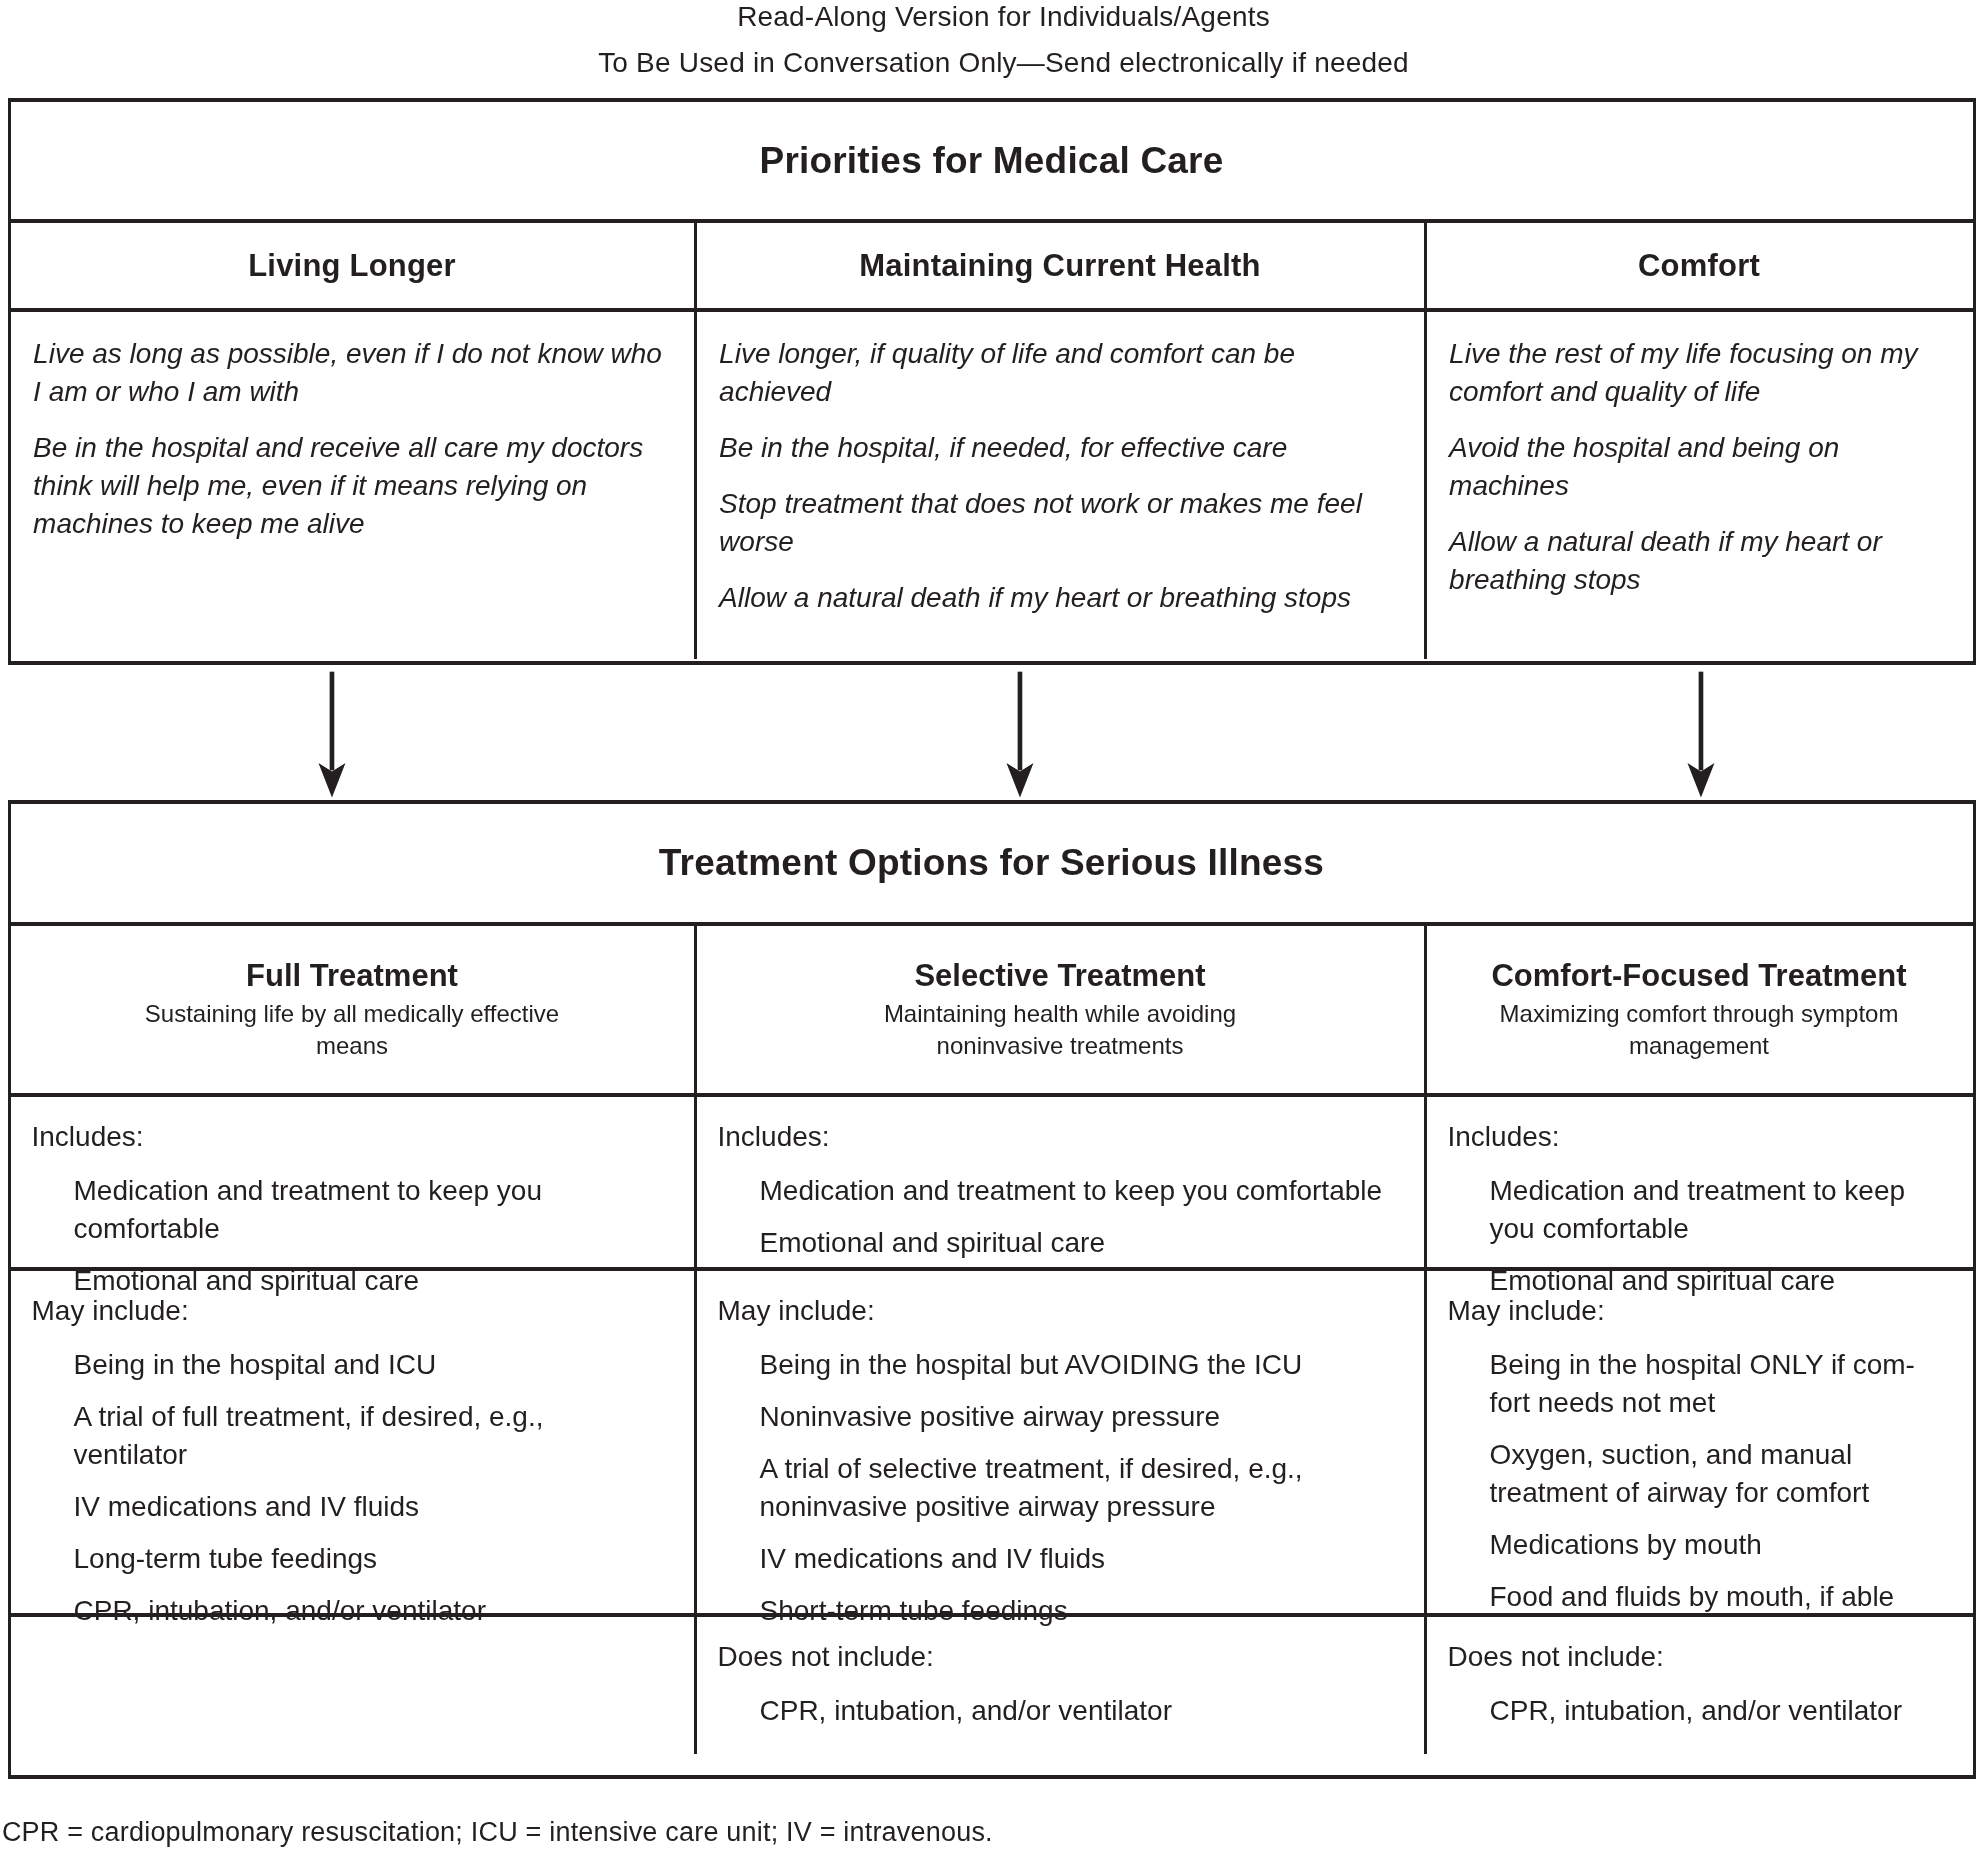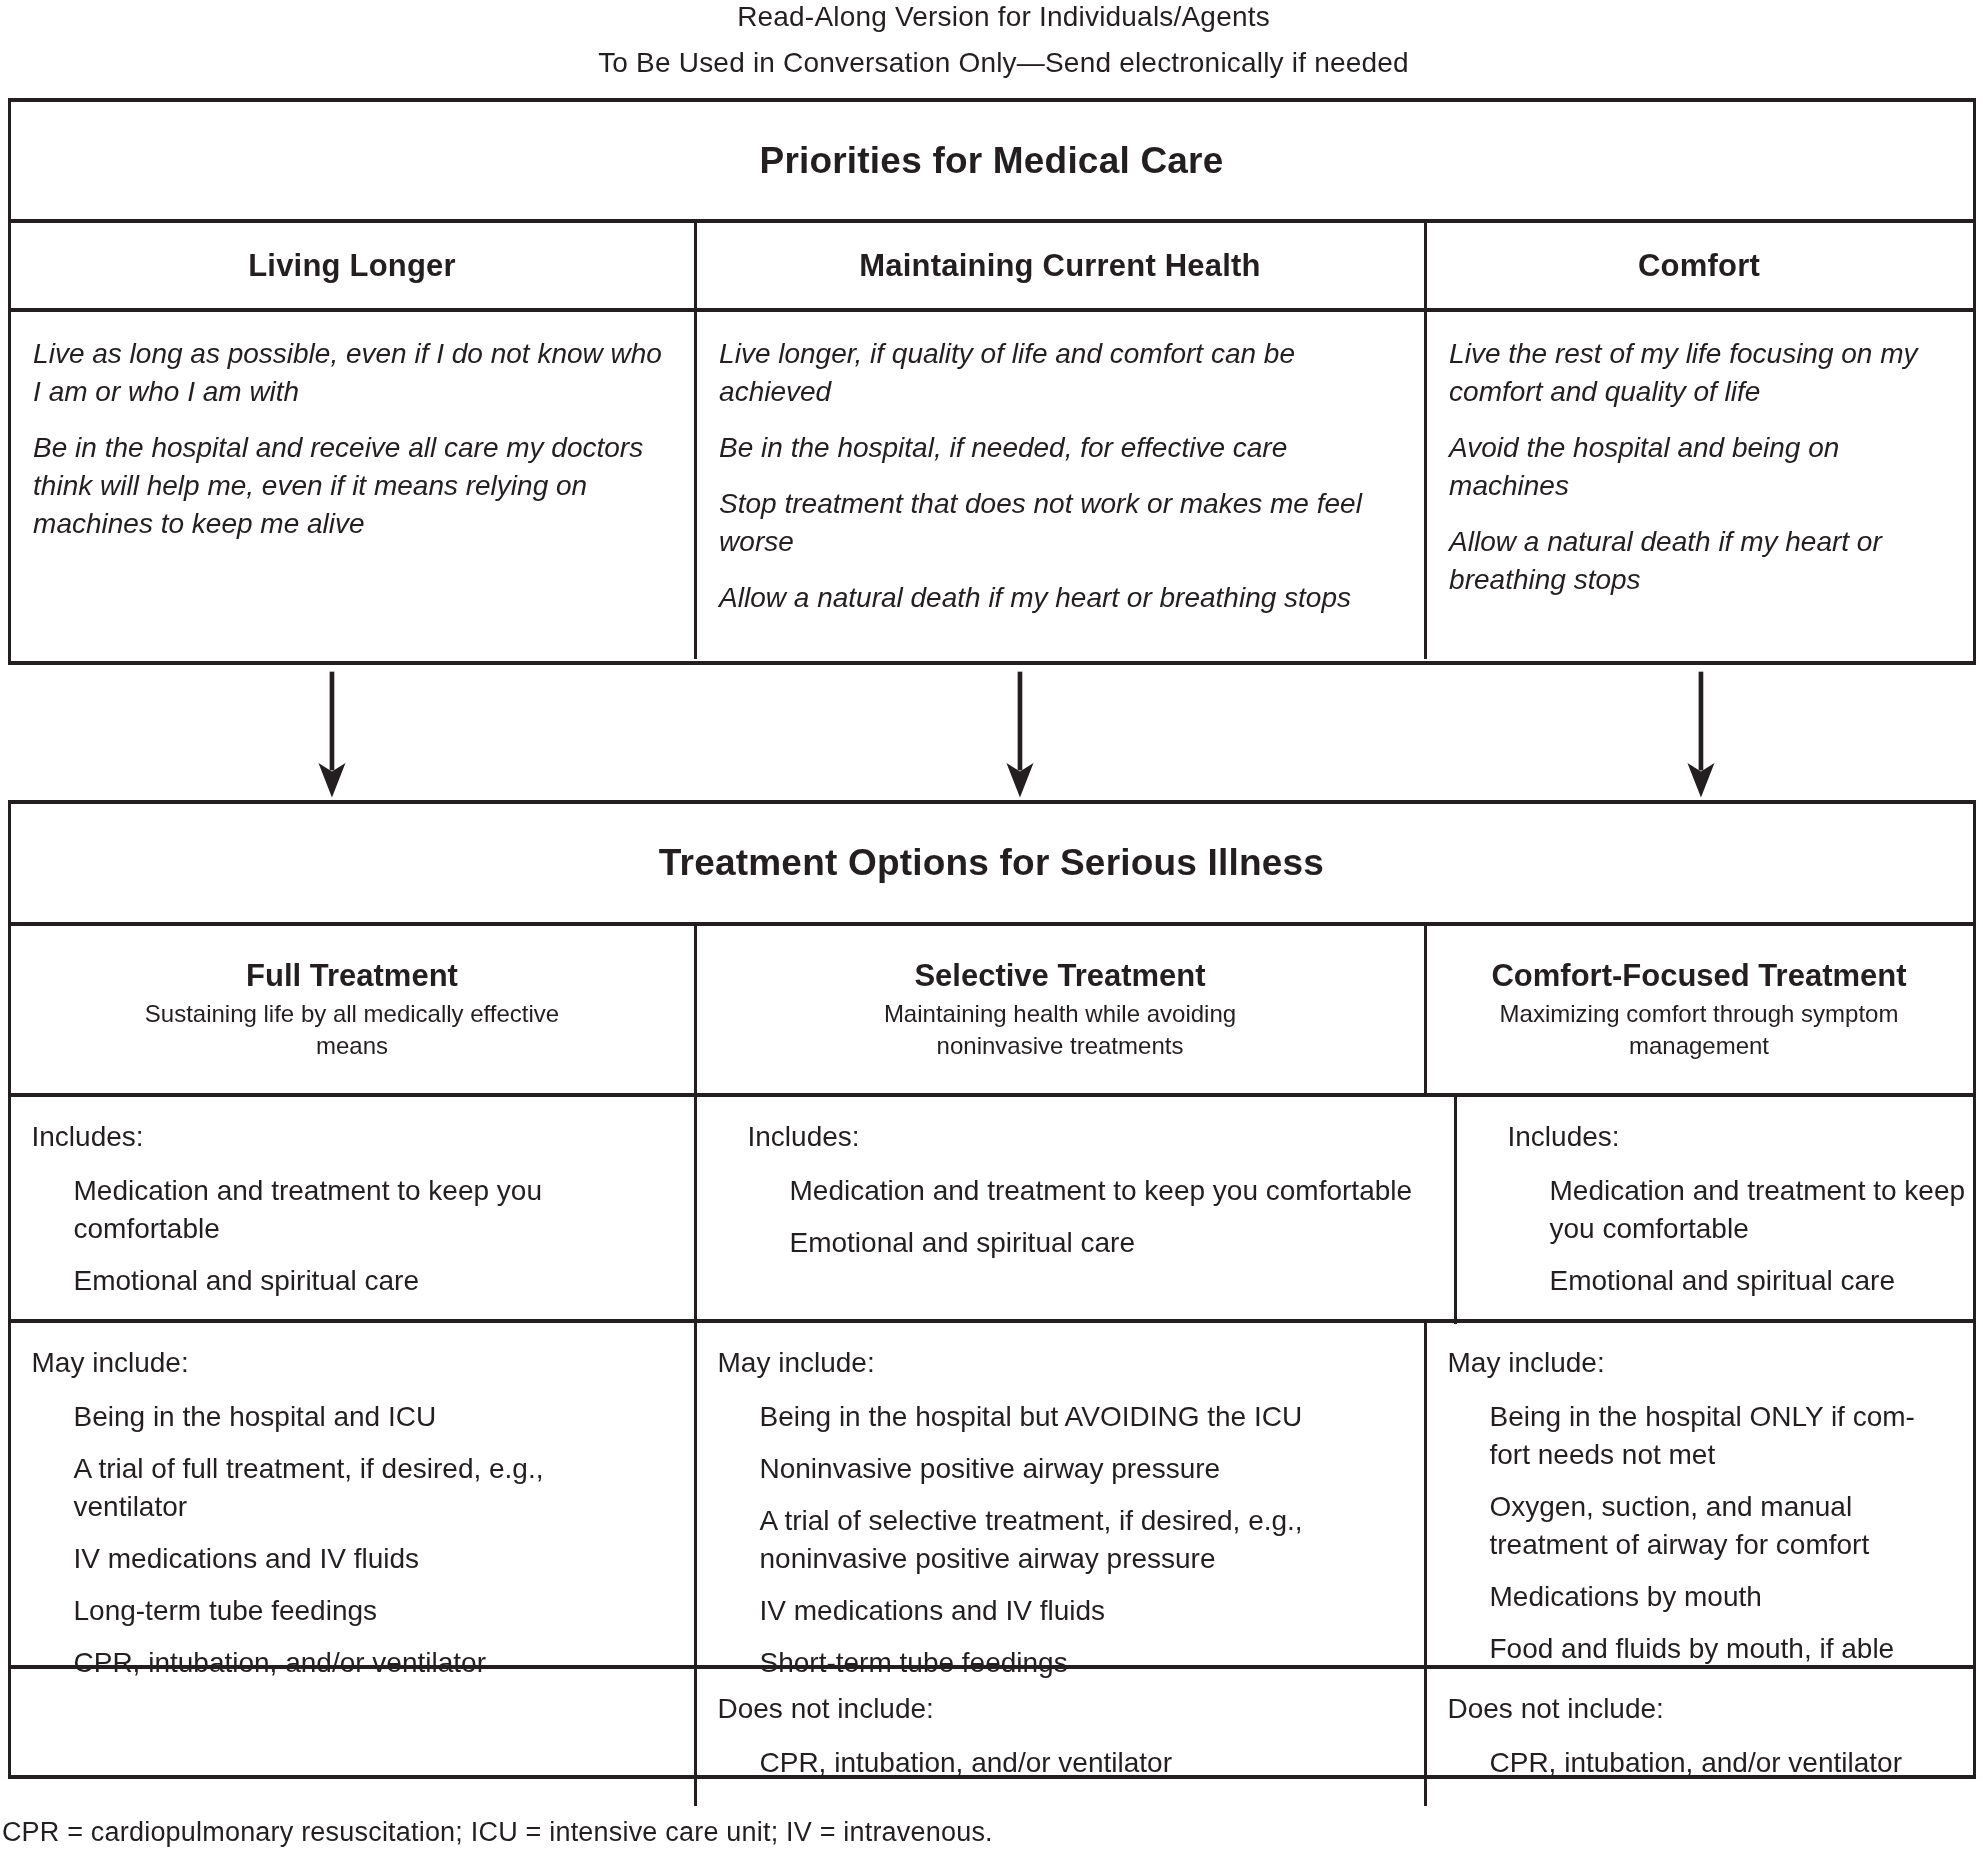--- a/index.html
+++ b/index.html
@@ -104,21 +104,21 @@
     <div class="cell hdr2-cell">
       <div class="hdr2-title">Selective Treatment</div>
       <div class="hdr2-sub">Maintaining health while avoiding noninvasive treatments</div>
     </div>
     <div class="cell hdr2-cell">
       <div class="hdr2-title">Comfort-Focused Treatment</div>
       <div class="hdr2-sub">Maximizing comfort through symptom management</div>
     </div>
   </div>
 
-  <div class="row bordered" style="height:226px;gap:30px;">
+  <div class="row bordered" style="height:174px;">
     <div class="cell list-cell">
       <p class="list-label">Includes:</p>
       <ul>
         <li>Medication and treatment to keep you comfortable</li>
         <li>Emotional and spiritual care</li>
       </ul>
     </div>
     <div class="cell list-cell">
       <p class="list-label">Includes:</p>
       <ul>

